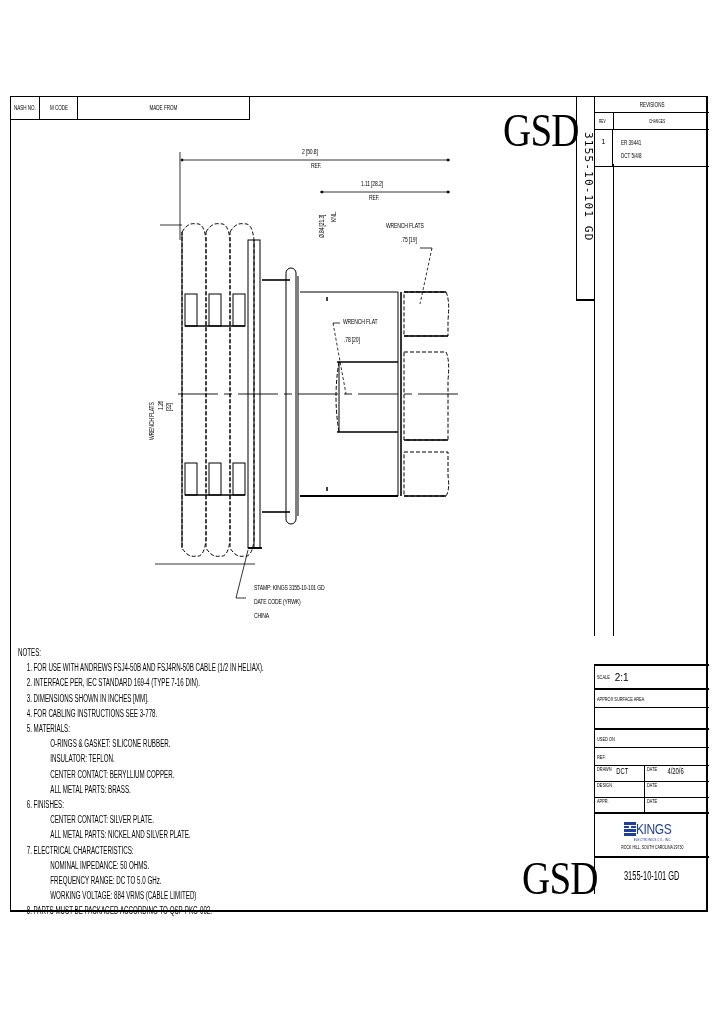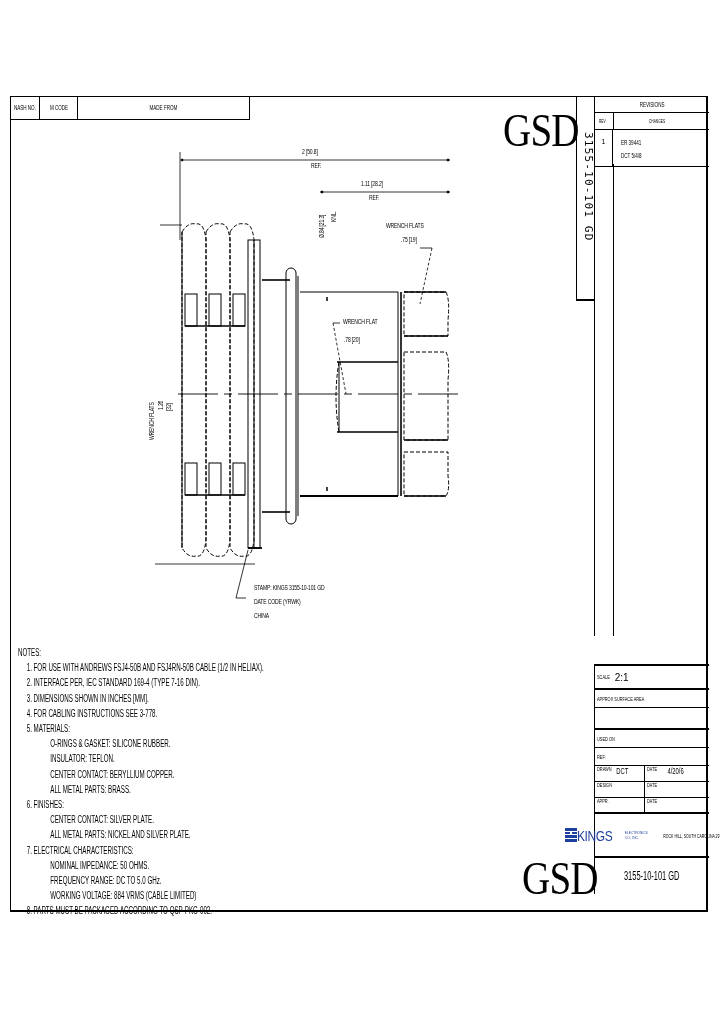--- a/index.html
+++ b/index.html
@@ -236,21 +236,21 @@
       </div>
   </div>
   <div class="tb-row split thick" style="height:16px">
     <div class="l">
         <span class="squ">APPR.</span>
       </div>
     <div>
         <span class="squ">DATE</span>
       </div>
   </div>
-  <div class="tb-row thick" style="height:44px;flex-direction:row;justify-content:center;padding:0">
+  <div class="tb-row thick" style="height:44px;flex-direction:column;justify-content:center;padding:0">
     <div style="display:flex;align-items:center;color:#1f3f9e">
       <svg width="12" height="14">
           <g fill="#1f3f9e">
             <rect x="0" y="0" width="12" height="3"></rect>
             <rect x="0" y="4" width="5" height="2"></rect>
             <rect x="7" y="4" width="5" height="2"></rect>
             <rect x="0" y="7" width="12" height="3"></rect>
             <rect x="0" y="11" width="12" height="3"></rect>
           </g>
         </svg>

